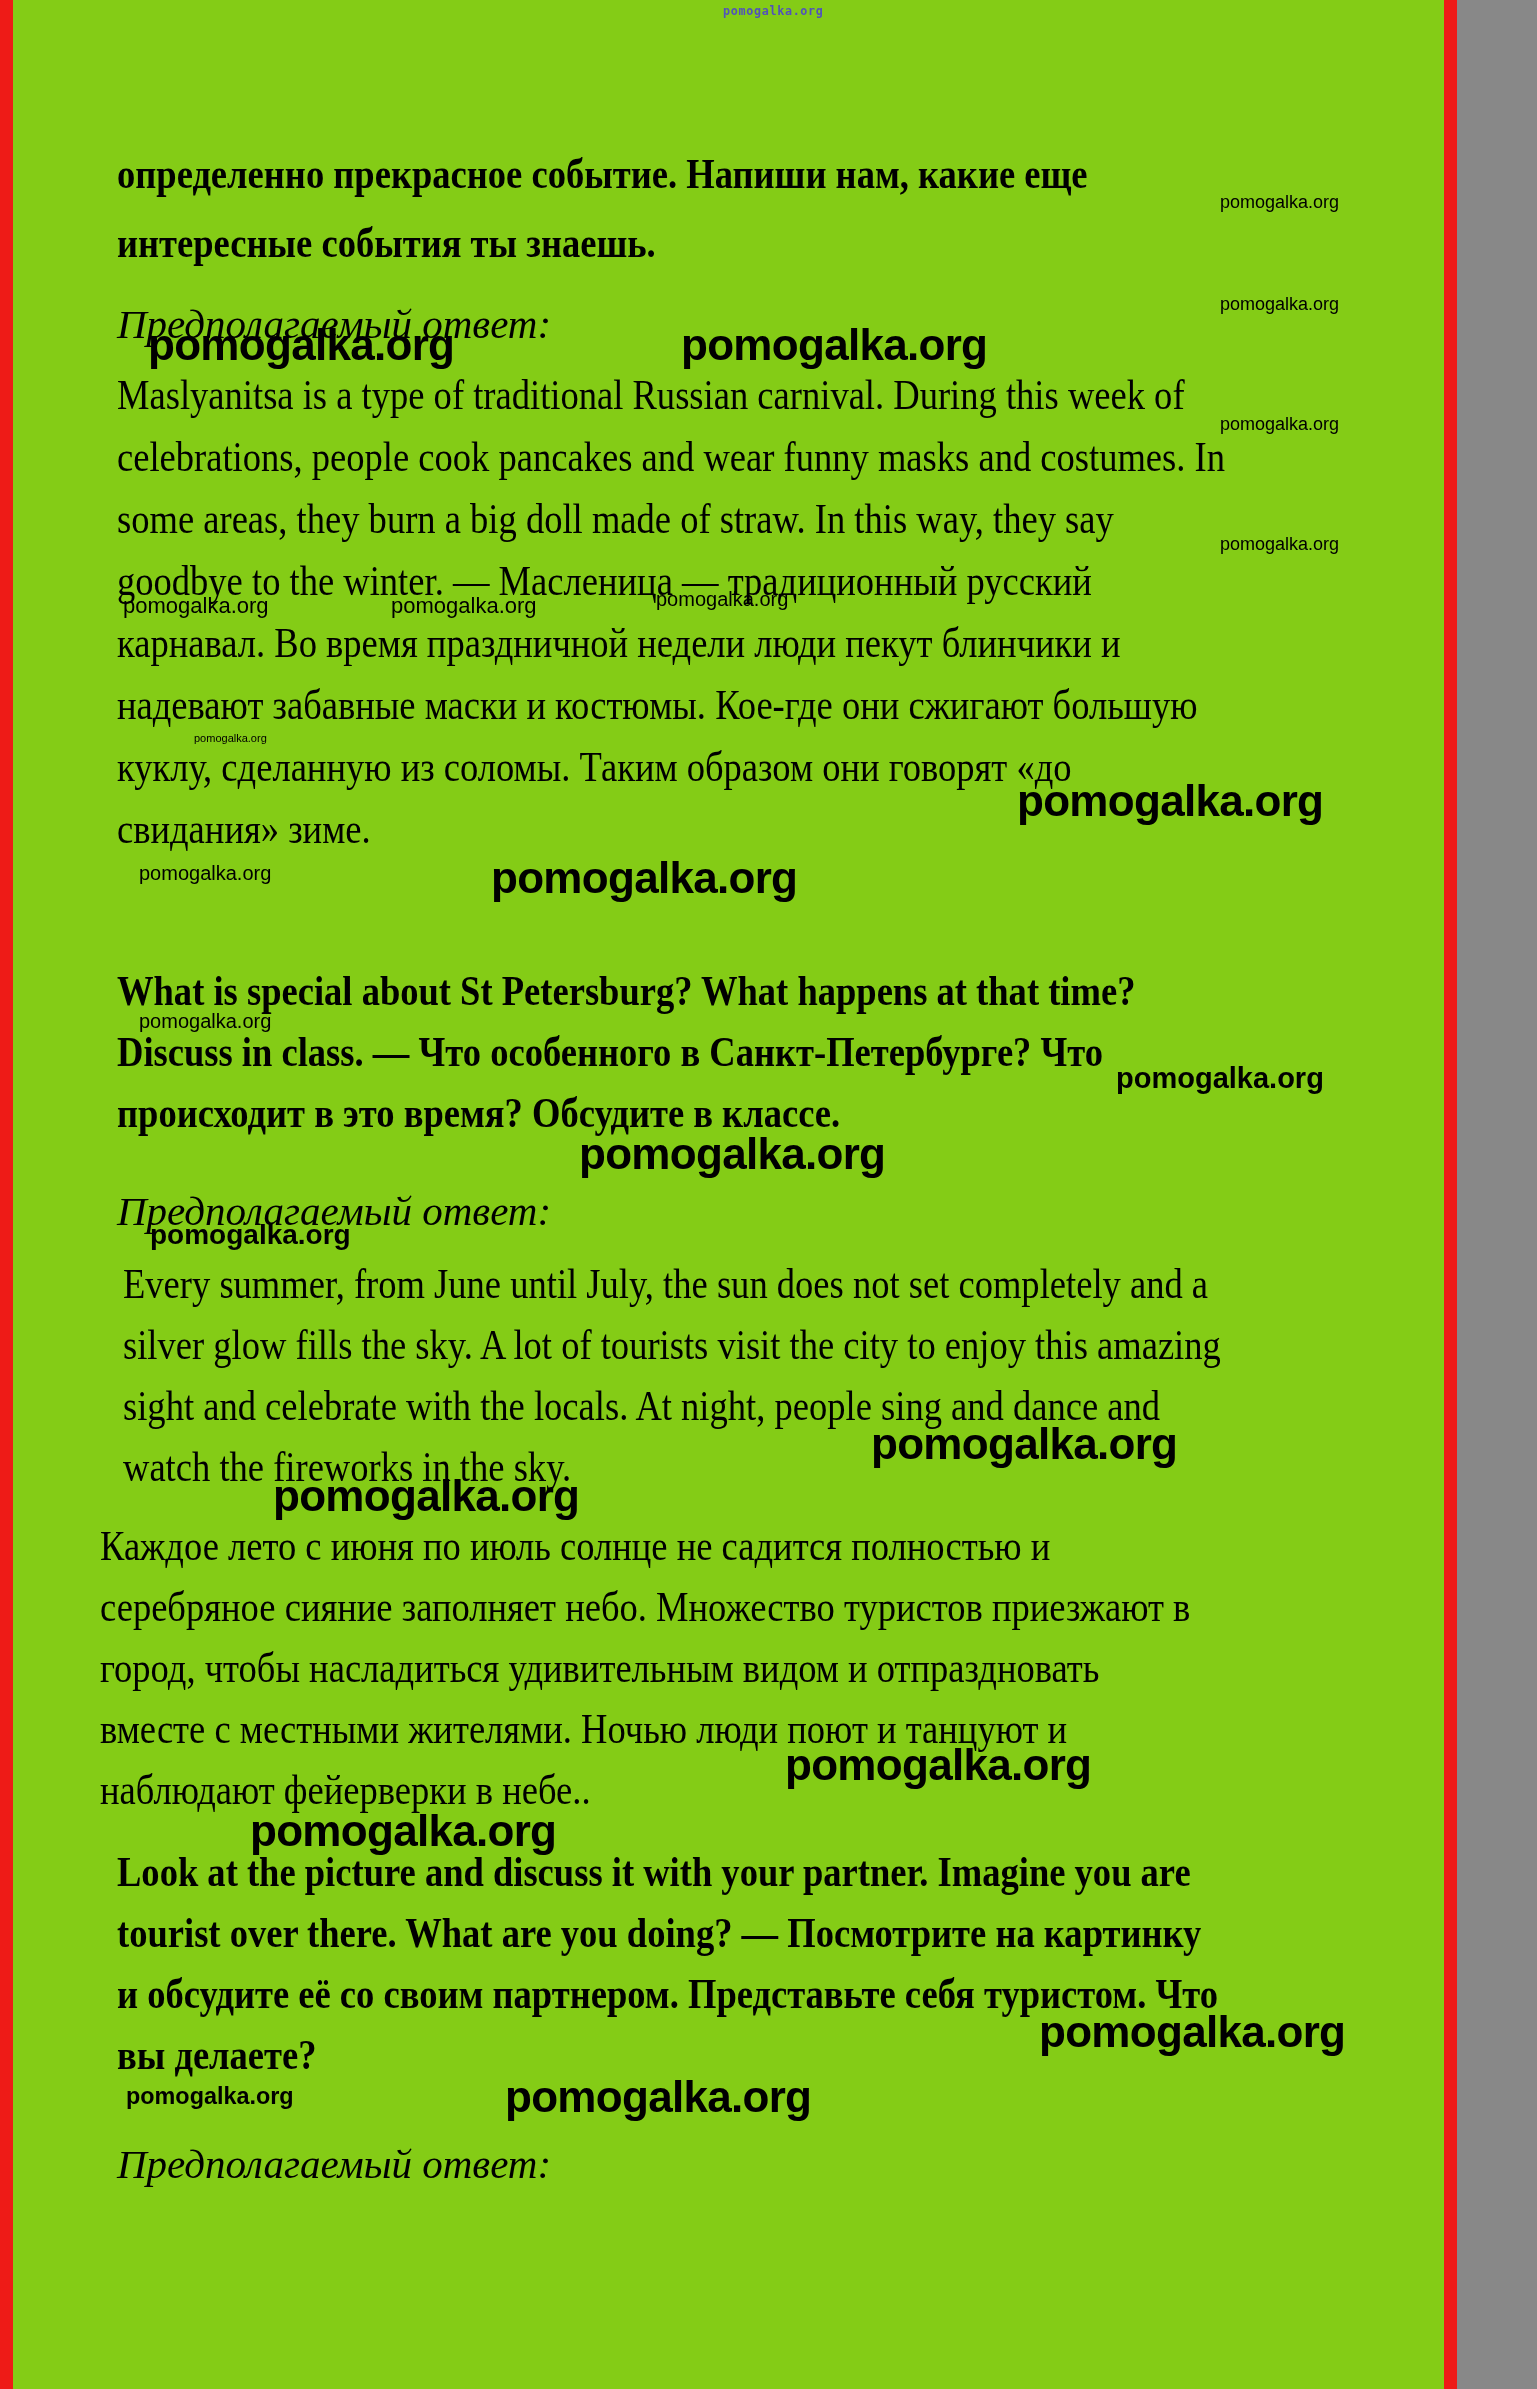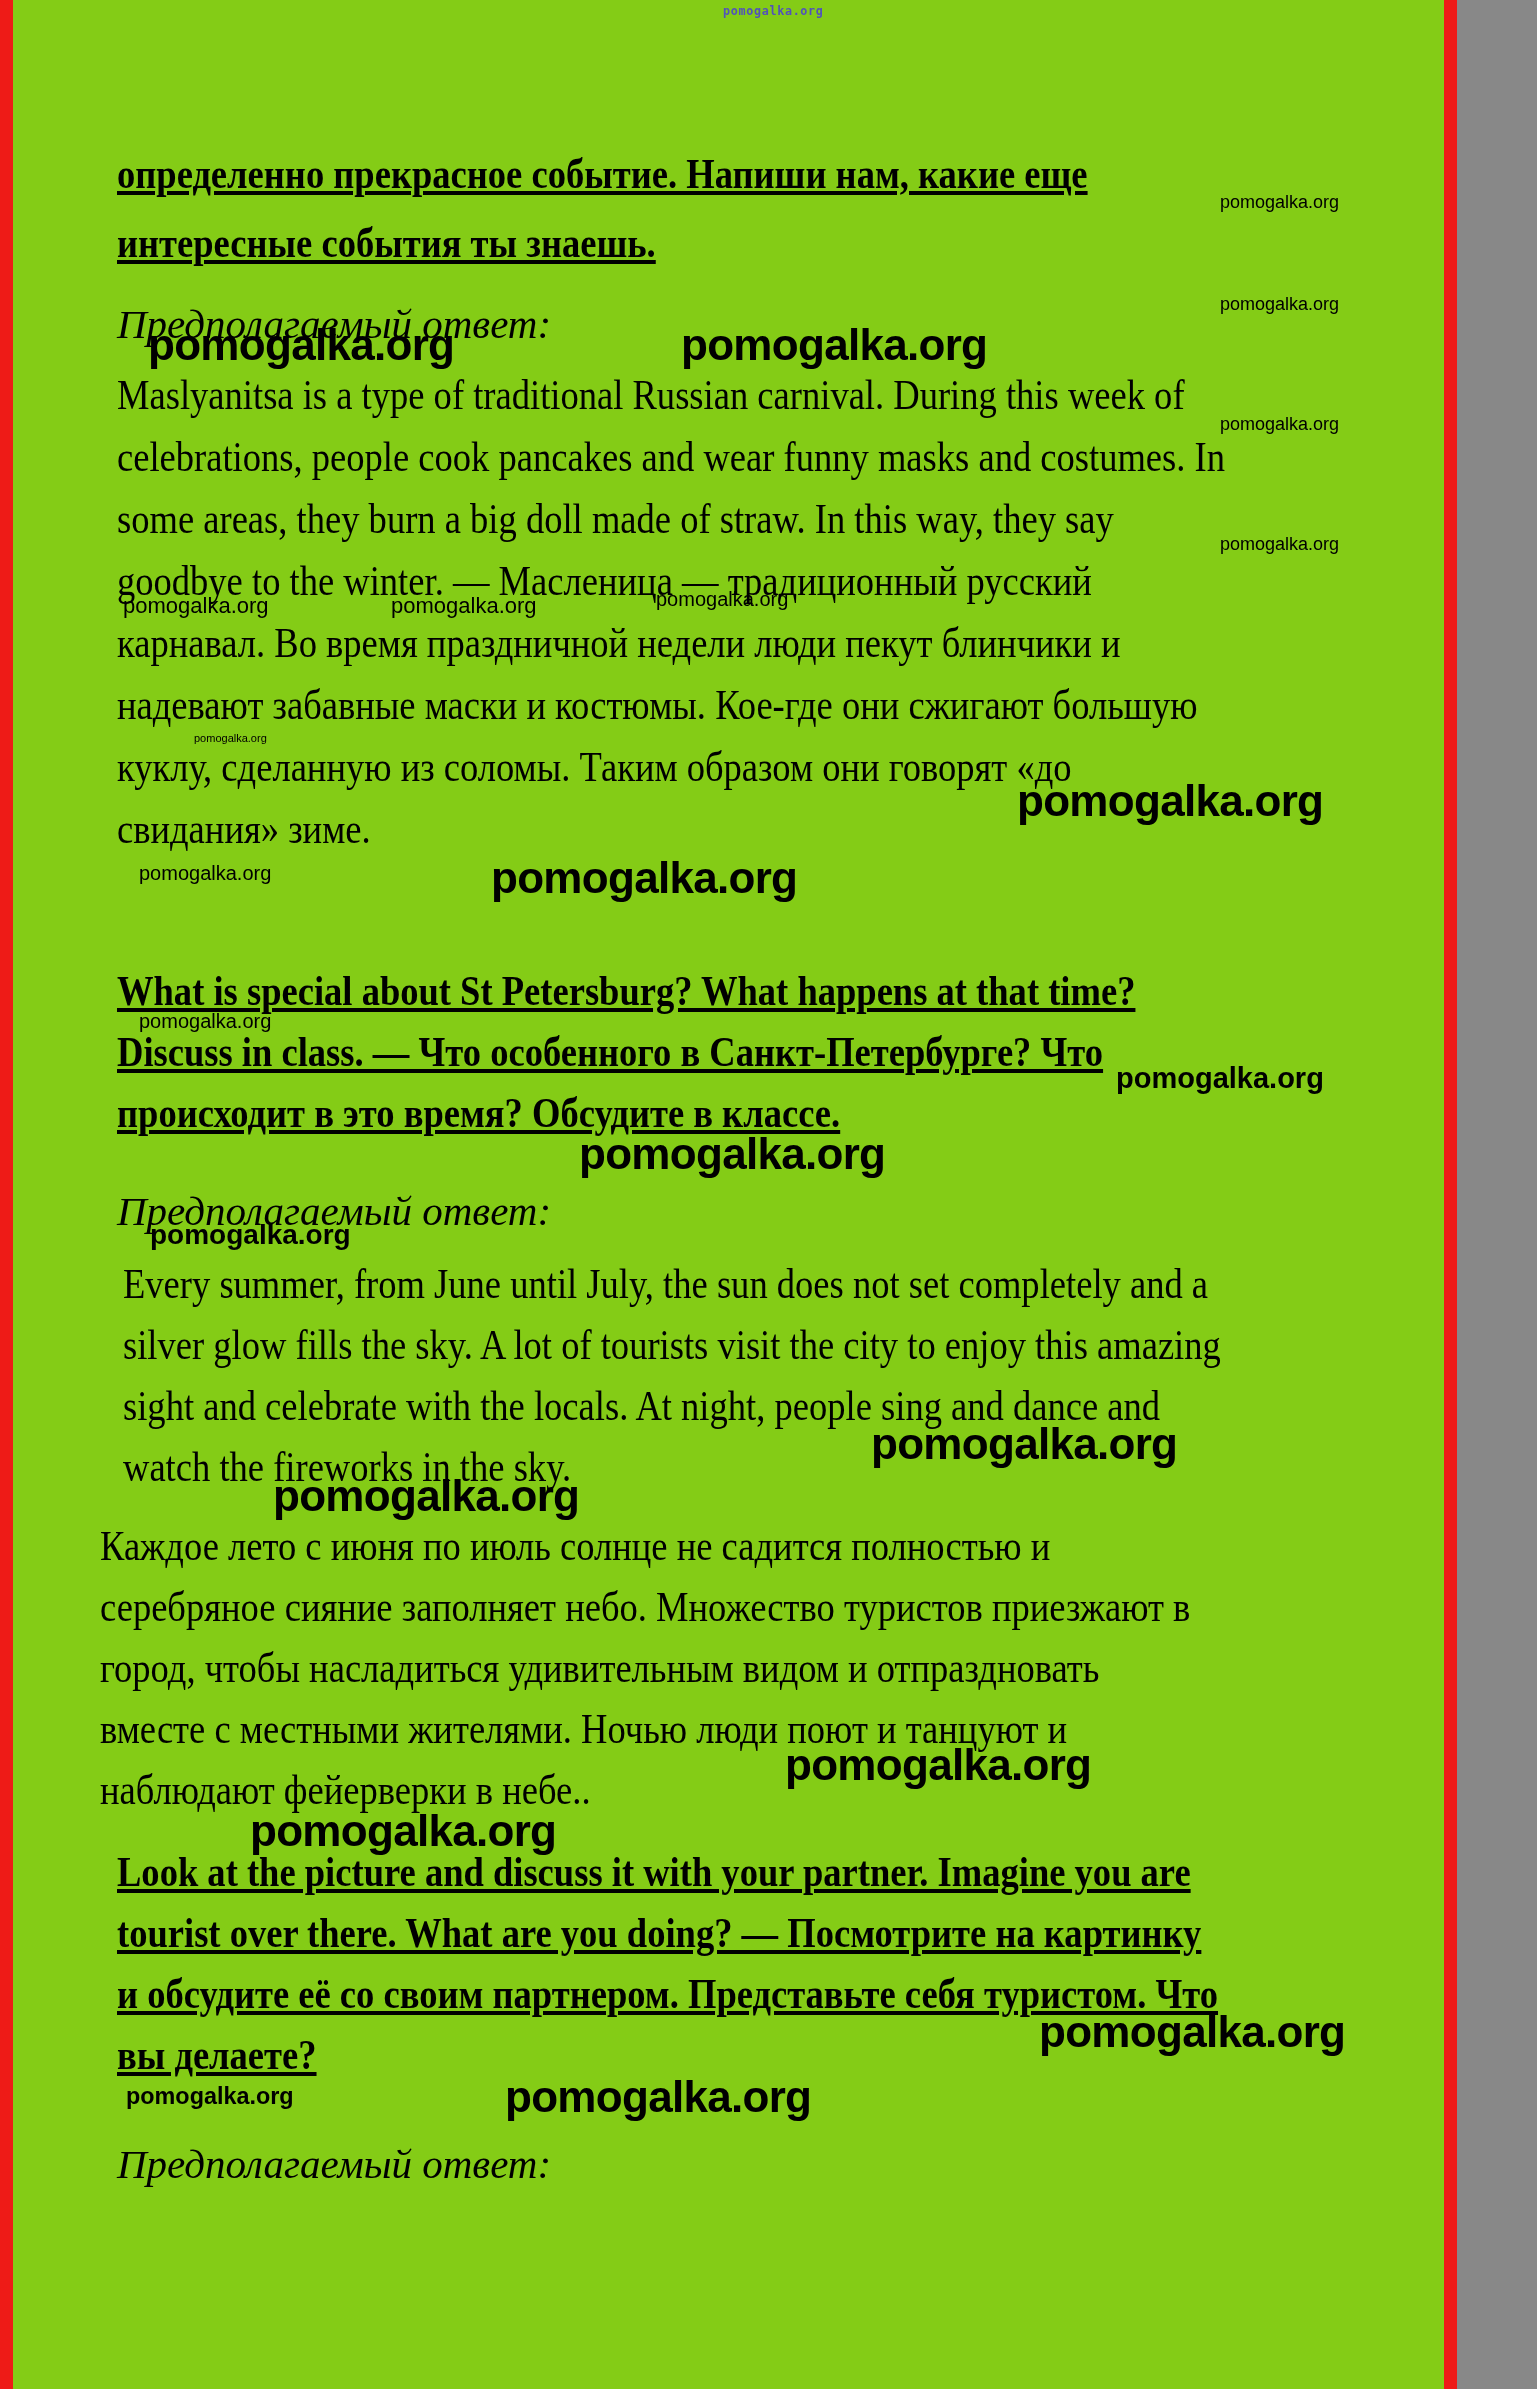--- a/index.html
+++ b/index.html
@@ -10,21 +10,21 @@
     overflow:hidden;
     font-family:"Liberation Serif", serif;
   }
   .bar{position:absolute;top:0;bottom:0;width:13px;}
   .bar.left{left:0;}
   .bar.right{right:0;}
   
   .tb{position:absolute;color:#000;}
   .tb .ln{white-space:nowrap;}
   .serif{font-size:42px;line-height:62px;}
-  .bold{font-weight:bold;text-decoration:underline;}
+  .bold{font-weight:bold;}
   .italic{font-style:italic;font-size:41px;line-height:51px;}
   .cond{transform:scaleX(0.87);transform-origin:0 50%;}
   .heading{font-size:42px;line-height:51px;font-weight:bold;}
   
   .wm{
     position:absolute;
     font-family:"Liberation Sans", sans-serif;
     color:#000;
     white-space:nowrap;
     line-height:1;

